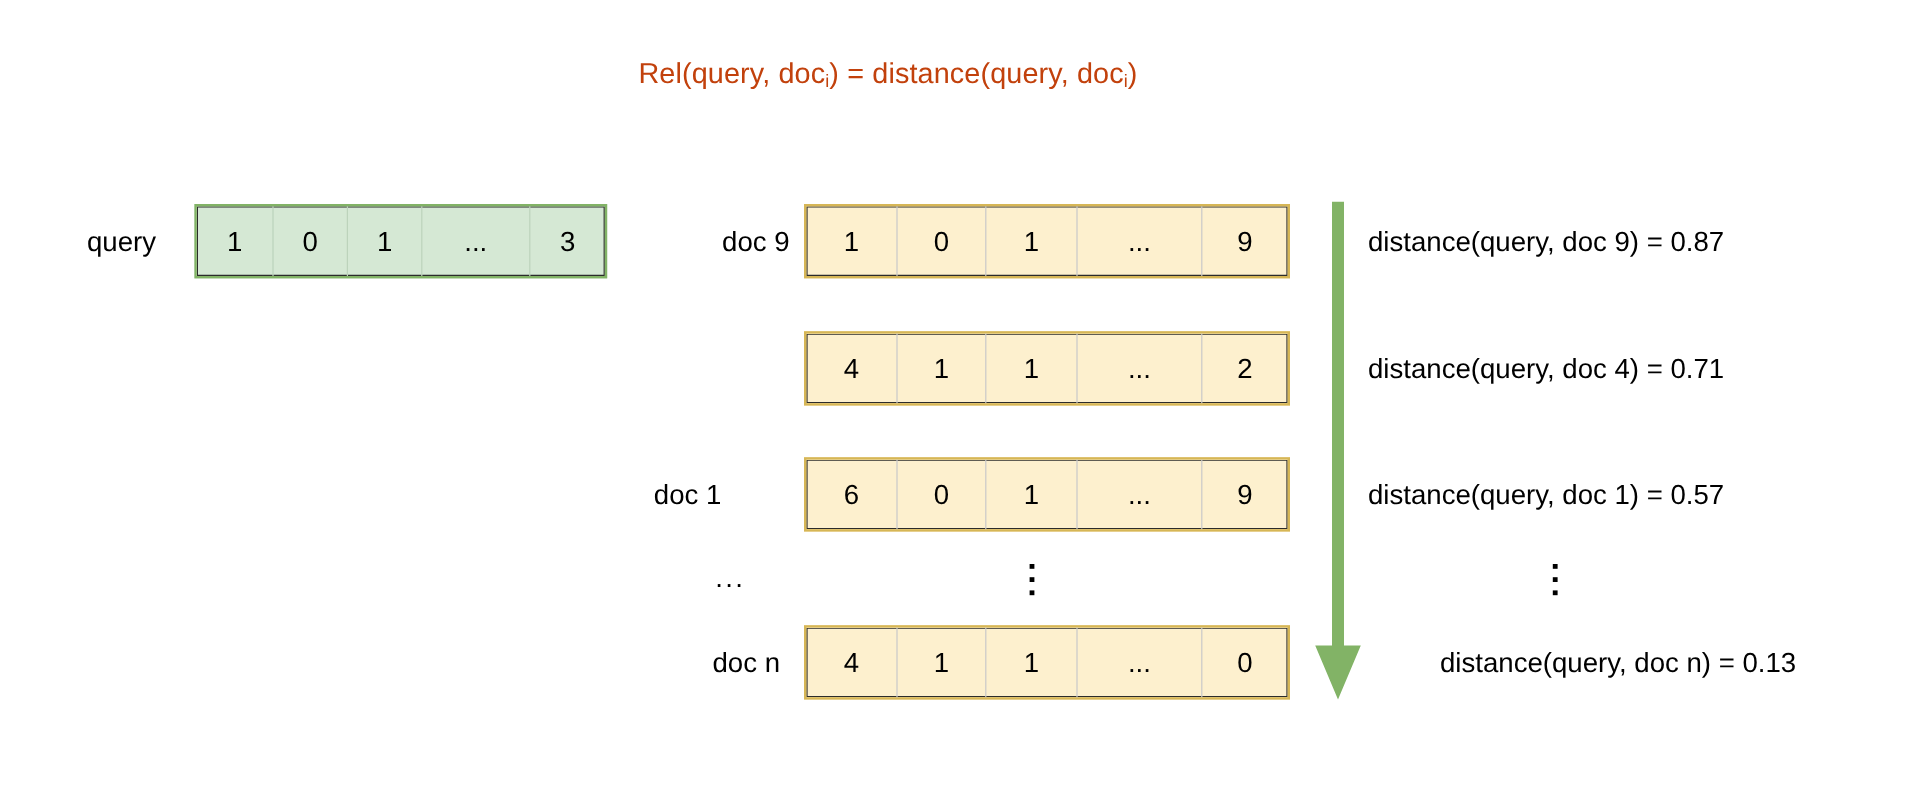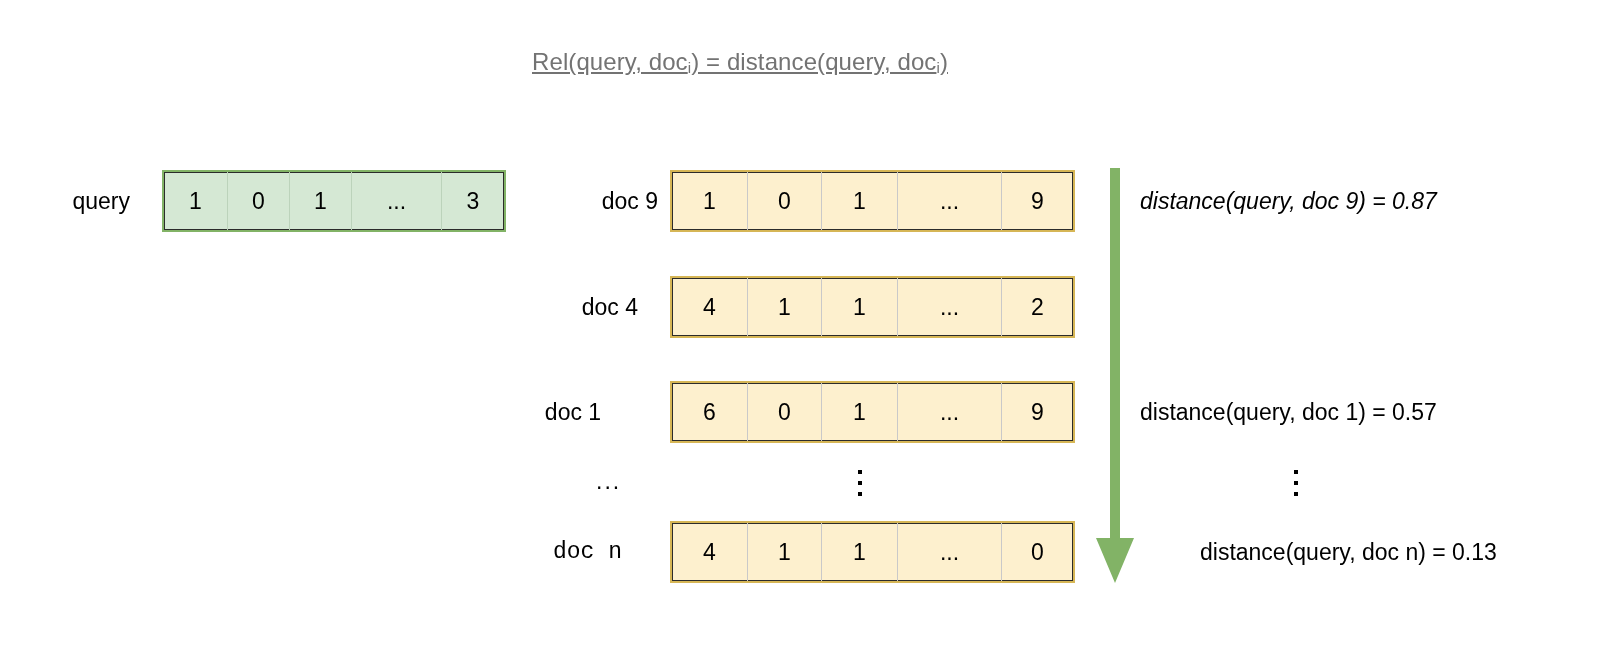--- a/index.html
+++ b/index.html
@@ -25,23 +25,22 @@
 
   
   .title {
     position: absolute;
     left: 0;
     top: 48px;
     width: 1480px;
     text-align: center;
     font-size: 24px;
     letter-spacing: 0.1px;
-    color: #737373;
-    white-space: nowrap;
-    text-decoration: underline;
+    color: #c2410c;
+    white-space: nowrap;
   }
   .title sub {
     font-size: 15px;
     vertical-align: -0.22em;
   }
 
   
   .row {
     position: absolute;
     height: 48px;
@@ -154,32 +153,32 @@
 
   <div class="row" style="left:0;top:170px;width:1480px;">
     <div class="row-label" style="left:528px;width:130px;">doc 9</div>
     <div class="vector doc" style="left:670px;width:405px;">
       <div class="cell" style="width:76px;">1</div>
       <div class="cell" style="width:74px;">0</div>
       <div class="cell" style="width:76px;">1</div>
       <div class="cell wide" style="width:104px;">...</div>
       <div class="cell" style="width:71px;">9</div>
     </div>
-    <div class="distance" style="left:1140px;font-style:italic;">distance(query, doc 9) = 0.87</div>
+    <div class="distance" style="left:1140px;">distance(query, doc 9) = 0.87</div>
   </div>
 
   <div class="row" style="left:0;top:276px;width:1480px;">
-    <div class="row-label" style="left:508px;width:130px;">doc 4</div>
     <div class="vector doc" style="left:670px;width:405px;">
       <div class="cell" style="width:76px;">4</div>
       <div class="cell" style="width:74px;">1</div>
       <div class="cell" style="width:76px;">1</div>
       <div class="cell wide" style="width:104px;">...</div>
       <div class="cell" style="width:71px;">2</div>
     </div>
+    <div class="distance" style="left:1140px;">distance(query, doc 4) = 0.71</div>
   </div>
 
   <div class="row" style="left:0;top:381px;width:1480px;">
     <div class="row-label" style="left:508px;width:130px;text-align:center;">doc 1</div>
     <div class="vector doc" style="left:670px;width:405px;">
       <div class="cell" style="width:76px;">6</div>
       <div class="cell" style="width:74px;">0</div>
       <div class="cell" style="width:76px;">1</div>
       <div class="cell wide" style="width:104px;">...</div>
       <div class="cell" style="width:71px;">9</div>
@@ -195,21 +194,21 @@
       <i></i>
     </div>
     <div class="ellipsis-v" style="left:1294px;top:10px;">
       <i></i>
       <i></i>
       <i></i>
     </div>
   </div>
 
   <div class="row" style="left:0;top:521px;width:1480px;">
-    <div class="row-label" style="left:492px;width:130px;font-family:Liberation Mono, monospace;">doc n</div>
+    <div class="row-label" style="left:520px;width:130px;">doc n</div>
     <div class="vector doc" style="left:670px;width:405px;">
       <div class="cell" style="width:76px;">4</div>
       <div class="cell" style="width:74px;">1</div>
       <div class="cell" style="width:76px;">1</div>
       <div class="cell wide" style="width:104px;">...</div>
       <div class="cell" style="width:71px;">0</div>
     </div>
     <div class="distance" style="left:1200px;">distance(query, doc n) = 0.13</div>
   </div>
 

